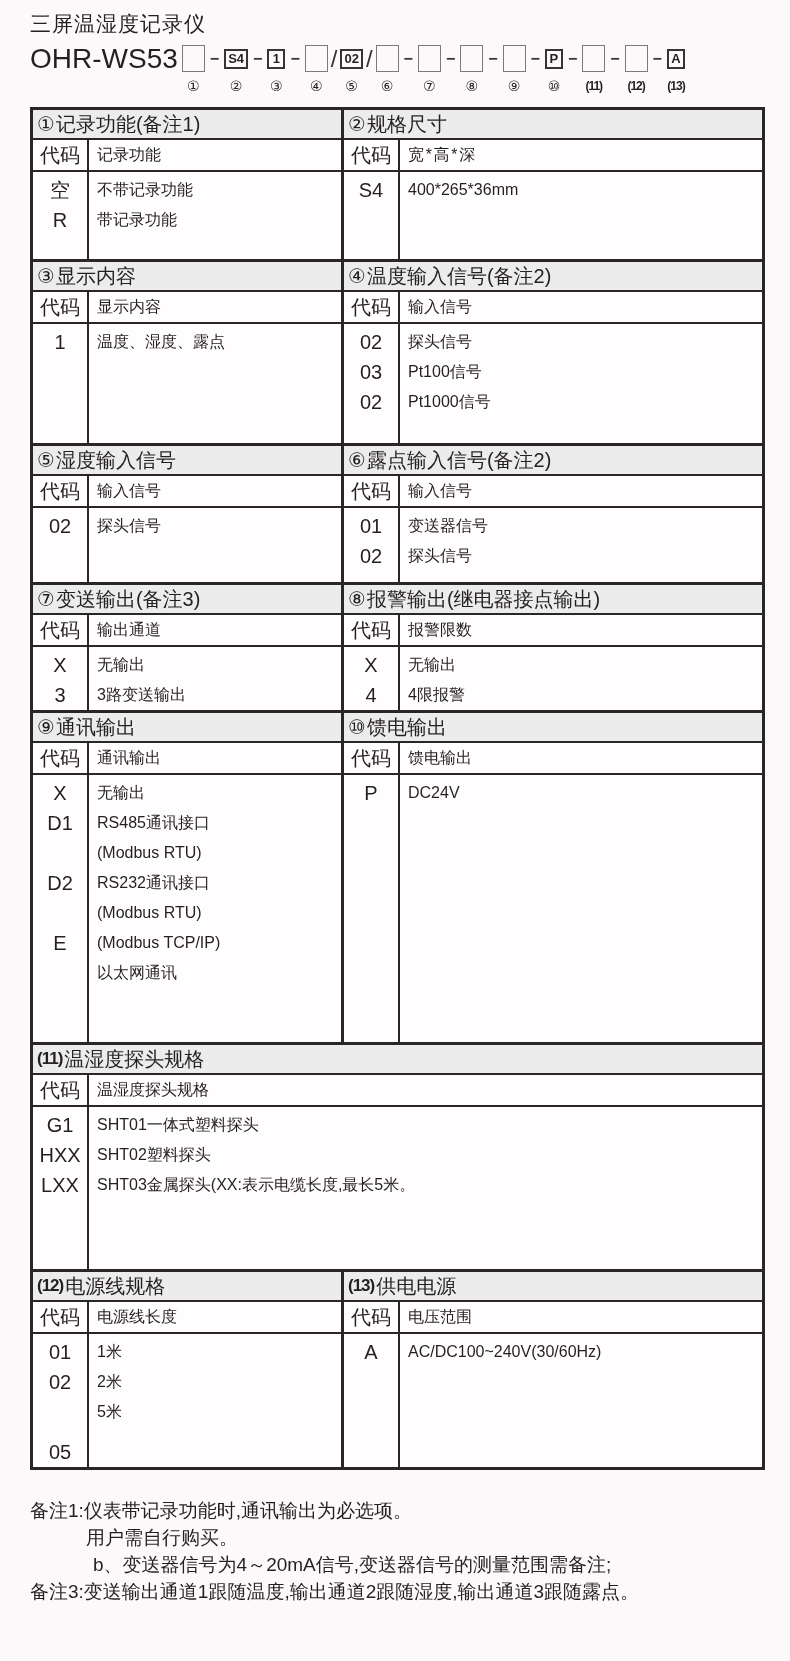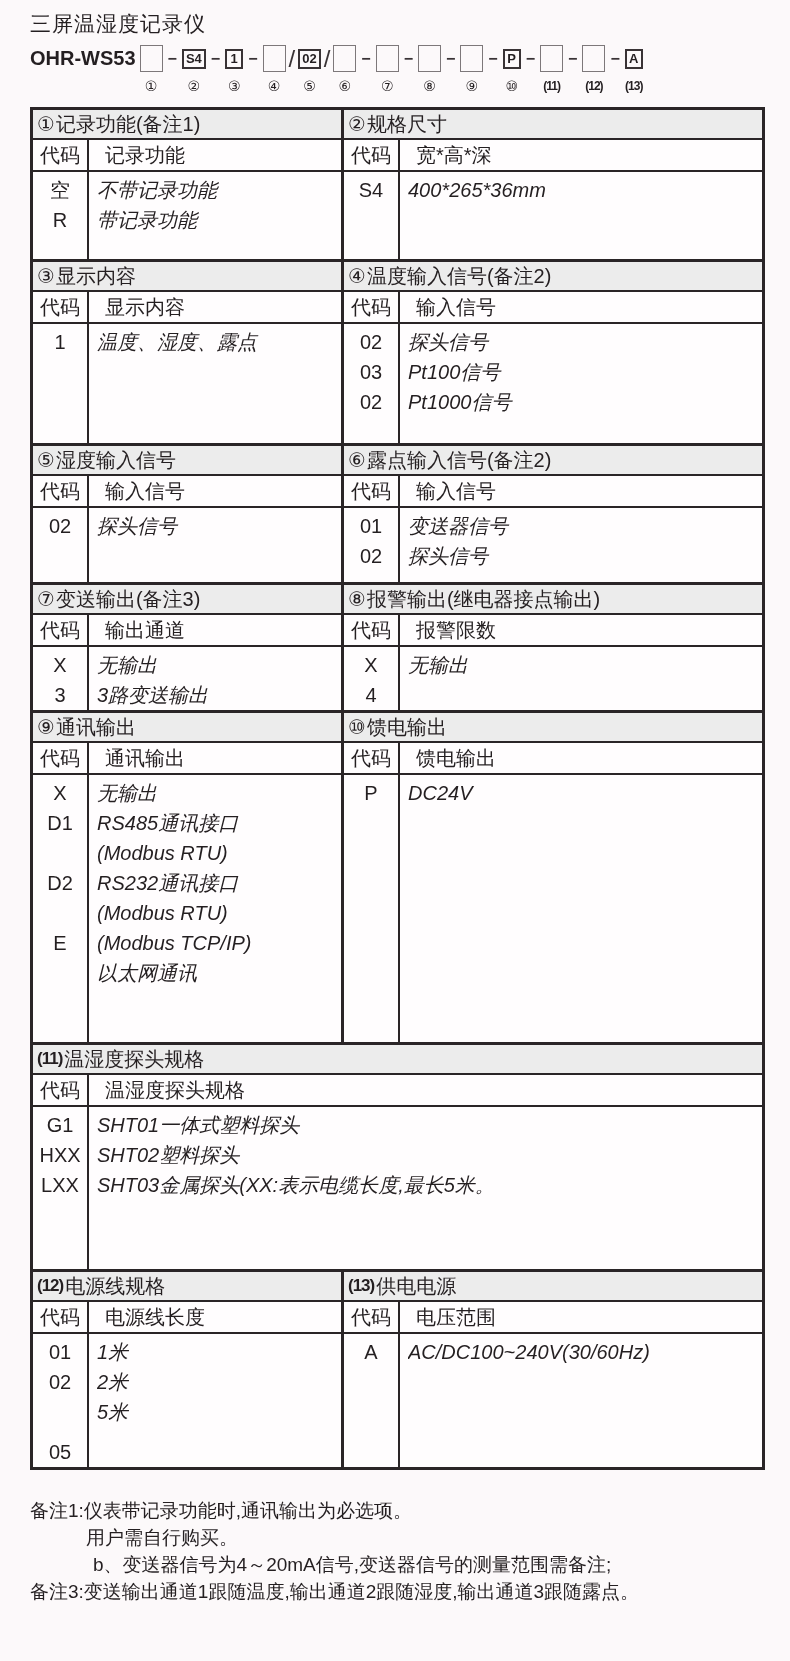--- a/index.html
+++ b/index.html
@@ -8,21 +8,21 @@
     background: #fcf9fa;
     color: #241f21;
     font-family: "Liberation Sans", "DejaVu Sans", sans-serif;
     overflow: hidden;
   }
   .page { padding: 11px 0 0 30px; width: 790px; }
 
   .doc-title { font-size: 21px; line-height: 26px; letter-spacing: 1px; font-weight: 500; }
 
   .model-row { display: flex; align-items: flex-start; margin-top: 6px; }
-  .model-prefix { font-size: 20px; font-weight: bold; line-height: 31px; flex: none; }
+  .model-prefix { font-size: 28px; font-weight: normal; line-height: 31px; flex: none; }
   .units { display: flex; align-items: flex-start; margin-left: 4px; }
   .unit { display: flex; flex-direction: column; align-items: center; }
   .boxwrap { height: 31px; display: flex; align-items: center; }
   .mbox { display: flex; align-items: center; justify-content: center; background: transparent; }
   .mbox.empty { width: 23px; height: 27px; border: 1.5px solid #7d787a; }
   .mbox.filled { min-width: 18px; height: 20px; padding: 0 2px; border: 2px solid #393335;
                  font-size: 13px; font-weight: bold; line-height: 1; }
   .sep { height: 31px; display: flex; align-items: center; padding: 0 5px;
          font-size: 16px; font-weight: bold; color: #393335; }
   .sep.slash { font-size: 24px; font-weight: normal; padding: 0 3px; }
@@ -35,27 +35,27 @@
   .sec { display: flex; flex-direction: column; flex: 1 1 auto; min-width: 0; }
   .sec.left { flex: 0 0 308px; }
   .sec + .sec { border-left: 3px solid #2a2527; }
   .sec-title { background: #ececec; border-bottom: 2px solid #2a2527; height: 30px;
                display: flex; align-items: center; padding: 0 4px; font-size: 20px; white-space: nowrap; overflow: hidden; }
   .mk { margin-right: 1px; }
   .mk.paren { font-size: 17px; font-weight: 600; letter-spacing: -1px; margin-right: 2px; }
   .sec-head { display: flex; border-bottom: 2px solid #2a2527; height: 32px; }
   .hc { flex: 0 0 56px; border-right: 2px solid #2a2527; display: flex; align-items: center;
         justify-content: center; font-size: 20px; }
-  .hd { flex: 1; display: flex; align-items: center; padding-left: 16px; font-size: 20px; white-space: nowrap; overflow: hidden; }
+  .hd { flex: 1; display: flex; align-items: center; padding-left: 8px; font-size: 16px; white-space: nowrap; overflow: hidden; font-family: Liberation Mono, monospace; }
   .sec-body { display: flex; flex: 1; }
   .codes { flex: 0 0 56px; border-right: 2px solid #2a2527; display: flex; flex-direction: column;
            align-items: center; padding-top: 3px; }
   .descs { flex: 1; display: flex; flex-direction: column; padding: 3px 2px 0 8px; min-width: 0; }
   .code-cell { font-size: 20px; line-height: 30px; text-align: center; width: 100%; }
-  .desc-line { font-size: 20px; line-height: 30px; white-space: nowrap; overflow: hidden; font-style: italic; }
+  .desc-line { font-size: 16px; line-height: 30px; white-space: nowrap; overflow: hidden; }
 
   .notes { margin-top: 27px; font-size: 19px; line-height: 27px; width: 750px; }
   .note-line { white-space: nowrap; }
   .note-line.indent-a { padding-left: 56px; }
   .note-line.indent-b { padding-left: 63px; }
 </style>
 </head>
 <body>
 
 <div class="page">
@@ -310,20 +310,21 @@
             <div class="hc">代码</div>
             <div class="hd">报警限数</div>
           </div>
           <div class="sec-body" style="min-height: 63px;">
             <div class="codes">
               <div class="code-cell" style="height: 30px;">X</div>
               <div class="code-cell" style="height: 30px;">4</div>
             </div>
             <div class="descs">
               <div class="desc-line">无输出</div>
+              <div class="desc-line">4限报警</div>
             </div>
           </div>
         </div>
       </div>
       <div class="band">
         <div class="sec left">
           <div class="sec-title">
             <span class="mk">⑨</span>
             <span>通讯输出</span>
           </div>

